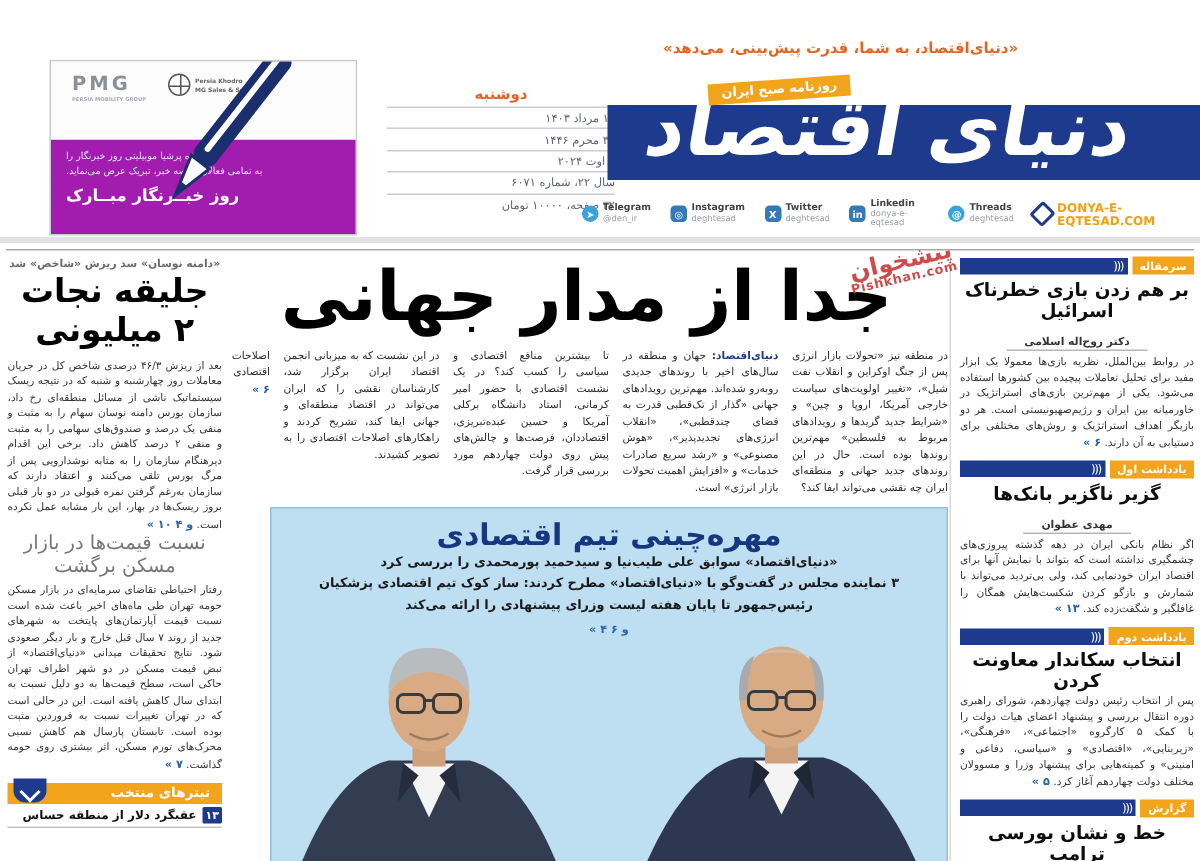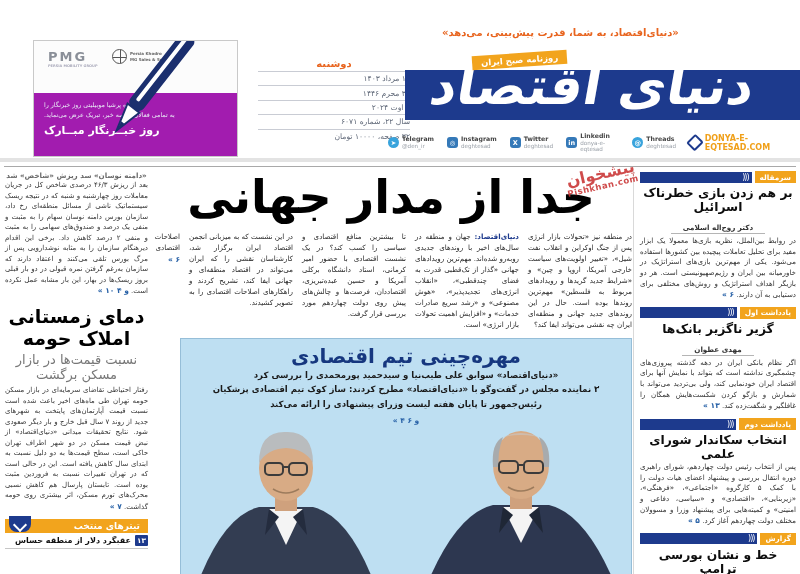--- a/index.html
+++ b/index.html
@@ -202,21 +202,21 @@
       <div class="brief-title">گزیر ناگزیر بانک‌ها</div>
       <div class="brief-author"><span>مهدی عطوان</span></div>
       <div class="brief-body"><span>اگر نظام بانکی ایران در دهه گذشته پیروزی‌های چشمگیری نداشته است که بتواند با نمایش آنها برای اقتصاد ایران خودنمایی کند، ولی بی‌تردید می‌تواند با شمارش و بازگو کردن شکست‌هایش همگان را غافلگیر و شگفت‌زده کند.</span> <span class="ref">« ۱۳</span></div>
     </div>
 
     <div class="brief">
       <div class="brief-tags">
           <span class="tag">یادداشت دوم</span>
           <span class="tagbar"></span>
         </div>
-      <div class="brief-title">انتخاب سکاندار شورای علمی</div>
+      <div class="brief-title">انتخاب سکاندار معاونت کردن</div>
       <div class="brief-body"><span>پس از انتخاب رئیس دولت چهاردهم، شورای راهبری دوره انتقال بررسی و پیشنهاد اعضای هیات دولت را با کمک ۵ کارگروه «اجتماعی»، «فرهنگی»، «زیربنایی»، «اقتصادی» و «سیاسی، دفاعی و امنیتی» و کمیته‌هایی برای پیشنهاد وزرا و مسوولان مختلف دولت چهاردهم آغاز کرد.</span> <span class="ref">« ۵</span></div>
     </div>
 
     <div class="brief">
       <div class="brief-tags">
           <span class="tag">گزارش</span>
           <span class="tagbar"></span>
         </div>
       <div class="brief-title">خط و نشان بورسی ترامپ</div>
 
@@ -283,27 +283,27 @@
           <line x1="337" y1="42" x2="343" y2="42" stroke="#3b3b3b" stroke-width="2"></line>
           <path d="M327 64 Q340 72 353 64" fill="none" stroke="#9c7b5c" stroke-width="1.5"></path>
         </g>
       </svg>
 
     </div>
   </div>
 
   <div class="left-col">
     <div class="s-kicker">«دامنه نوسان» سد ریزش «شاخص» شد</div>
+    <div class="s1-title">
+      <span>جلیقه نجات</span><br><span>۲ میلیونی</span>
+    </div>
     <div class="s-body">
       <span>بعد از ریزش ۴۶/۳ درصدی شاخص کل در جریان معاملات روز چهارشنبه و شنبه که در نتیجه ریسک سیستماتیک ناشی از مسائل منطقه‌ای رخ داد، سازمان بورس دامنه نوسان سهام را به مثبت و منفی یک درصد و صندوق‌های سهامی را به مثبت و منفی ۲ درصد کاهش داد. برخی این اقدام دیرهنگام سازمان را به مثابه نوشدارویی پس از مرگ بورس تلقی می‌کنند و اعتقاد دارند که سازمان به‌رغم گرفتن نمره قبولی در دو بار قبلی بروز ریسک‌ها در بهار، این بار مشابه عمل نکرده است.</span> <span class="ref">« ۱۰ و ۴</span>
     </div>
 
-    <div class="s2-title">
-      <span>دمای زمستانی</span><br><span>املاک حومه</span>
-    </div>
     <div class="s2-sub">نسبت قیمت‌ها در بازار مسکن برگشت</div>
     <div class="s-body">
       <span>رفتار احتیاطی تقاضای سرمایه‌ای در بازار مسکن حومه تهران طی ماه‌های اخیر باعث شده است نسبت قیمت آپارتمان‌های پایتخت به شهرهای جدید از روند ۷ سال قبل خارج و بار دیگر صعودی شود. نتایج تحقیقات میدانی «دنیای‌اقتصاد» از نبض قیمت مسکن در دو شهر اطراف تهران حاکی است، سطح قیمت‌ها به دو دلیل نسبت به ابتدای سال کاهش یافته است. این در حالی است که در تهران تغییرات نسبت به فروردین مثبت بوده است. تابستان پارسال هم کاهش نسبی محرک‌های تورم مسکن، اثر بیشتری روی حومه گذاشت.</span> <span class="ref">« ۷</span>
     </div>
 
     <div class="sel-header">
       <span>تیترهای منتخب</span>
       <span class="sel-chevron"></span>
     </div>
     <div class="sel-row">

